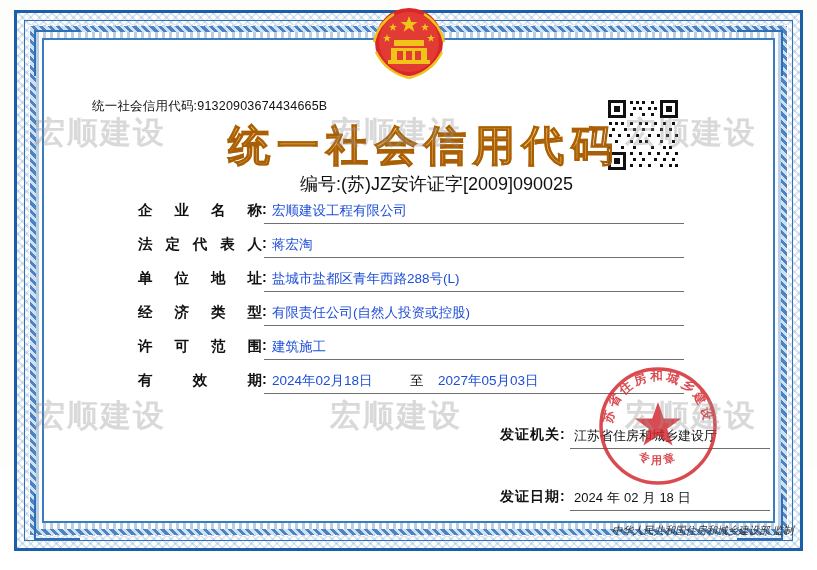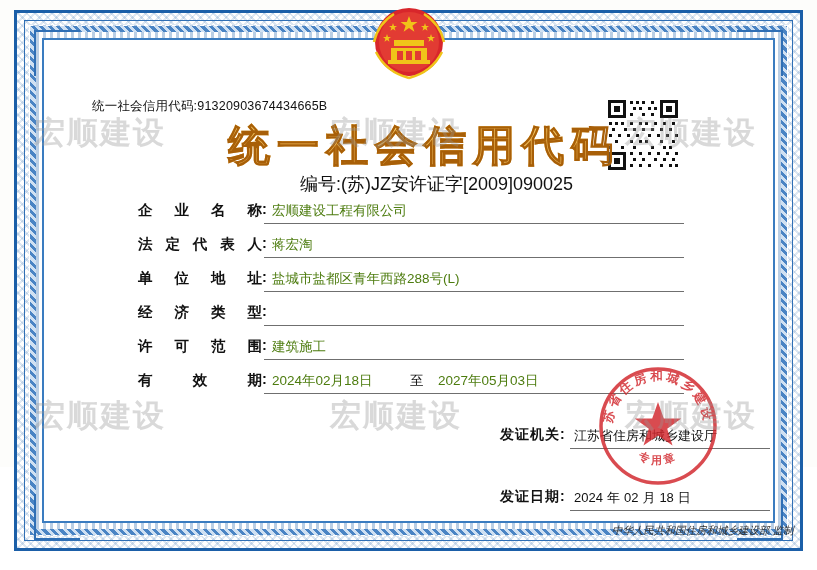--- a/index.html
+++ b/index.html
@@ -170,21 +170,21 @@
     position: absolute;
     left: 124px; top: 3px;
     font-size: 14.5px;
     font-weight: bold;
     color: #111111;
   }
   .field-value {
     position: absolute;
     left: 134px; top: 4px;
     font-size: 13.5px;
-    color: #4d7c0f;
+    color: #1d4ed8;
     white-space: nowrap;
   }
   .field-underline {
     position: absolute;
     left: 126px; top: 25px;
     width: 420px;
     height: 1px;
     background: #6f6f6f;
   }
   .field-row.validity .field-value.start { left: 134px; }
@@ -440,20 +440,21 @@
     </div>
 
     <div class="field-row">
       <div class="field-label">
         <span>经</span>
         <span>济</span>
         <span>类</span>
         <span>型</span>
       </div>
       <div class="field-colon">:</div>
+      <div class="field-value">有限责任公司(自然人投资或控股)</div>
       <div class="field-underline"></div>
     </div>
 
     <div class="field-row">
       <div class="field-label">
         <span>许</span>
         <span>可</span>
         <span>范</span>
         <span>围</span>
       </div>

